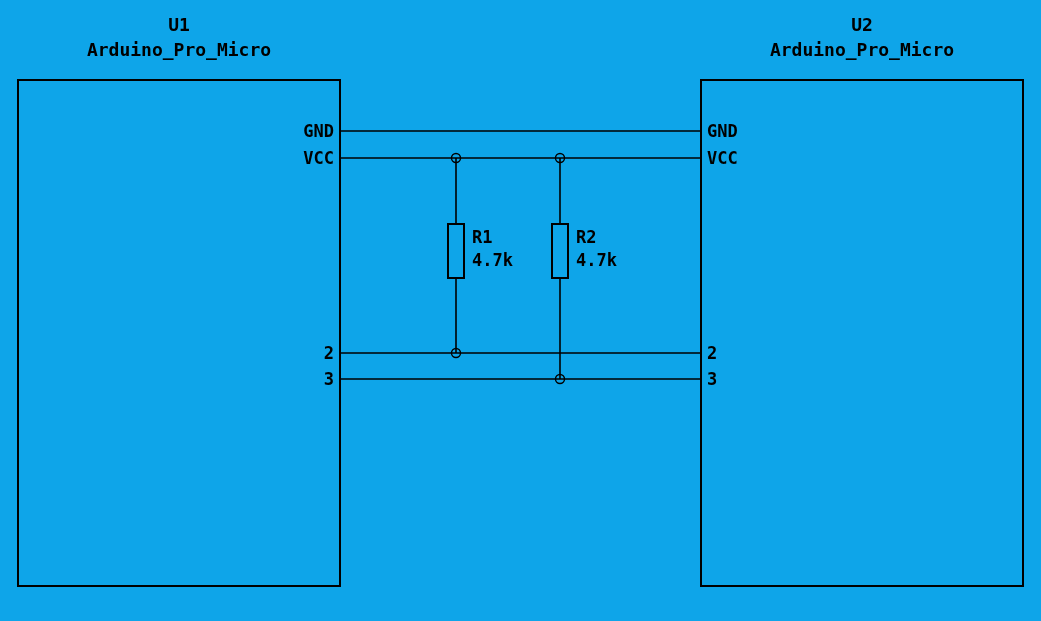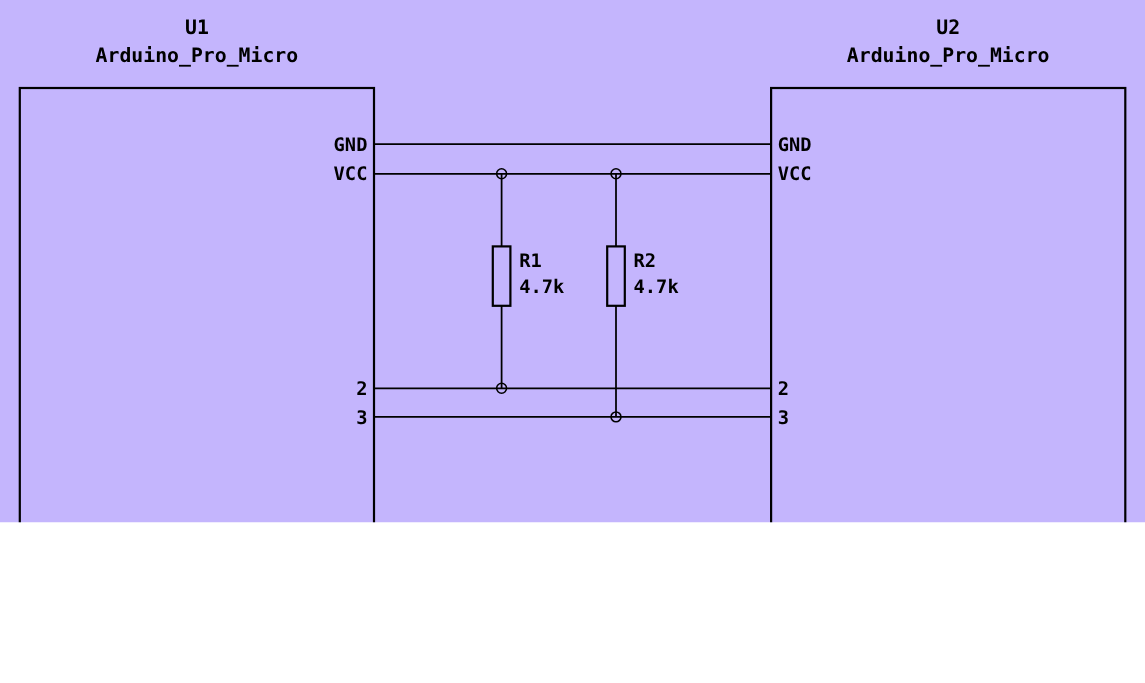--- a/index.html
+++ b/index.html
@@ -3,22 +3,22 @@
 <meta charset="utf-8">
 <style>
   html, body {
     margin: 0;
     padding: 0;
     background: #ffffff;
   }
   .sheet {
     position: relative;
     width: 1041px;
-    height: 475px;
-    background: #c4b5fd;
+    height: 621px;
+    background: #0ea5e9;
     overflow: hidden;
   }
   svg {
     display: block;
   }
   text {
     font-family: "DejaVu Sans Mono", "Liberation Mono", monospace;
     font-weight: bold;
     font-size: 17px;
     fill: #000000;

